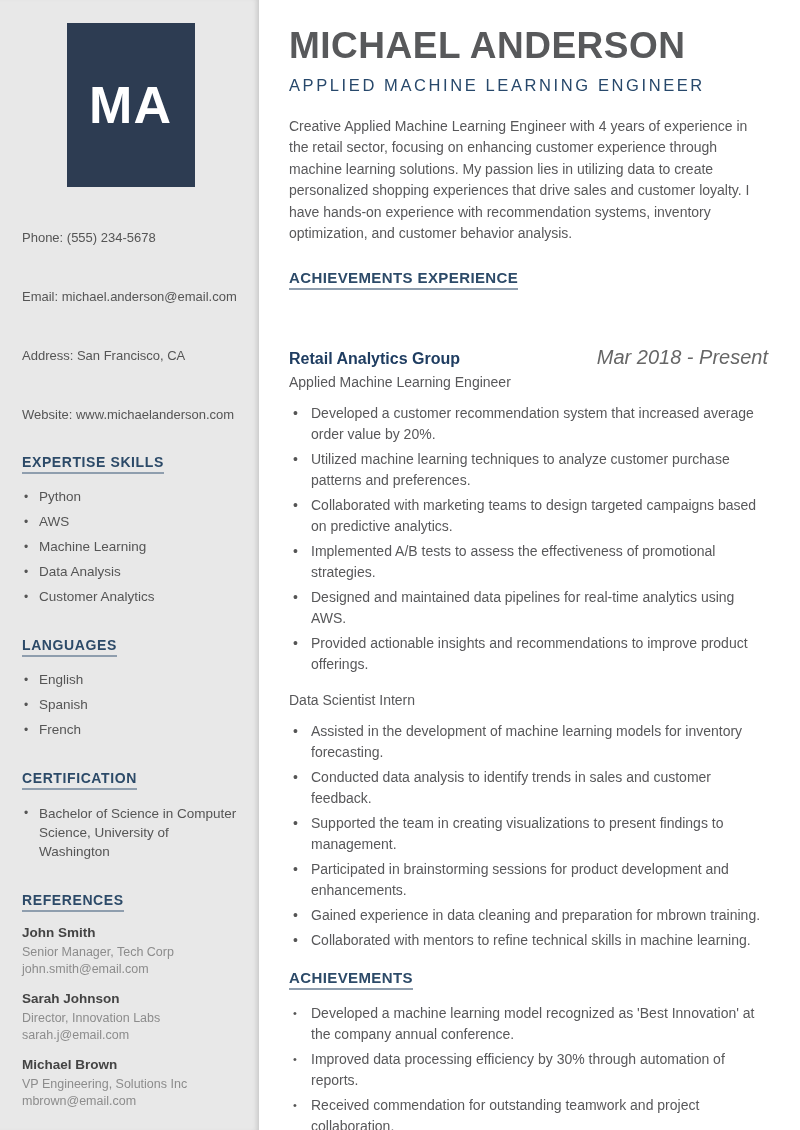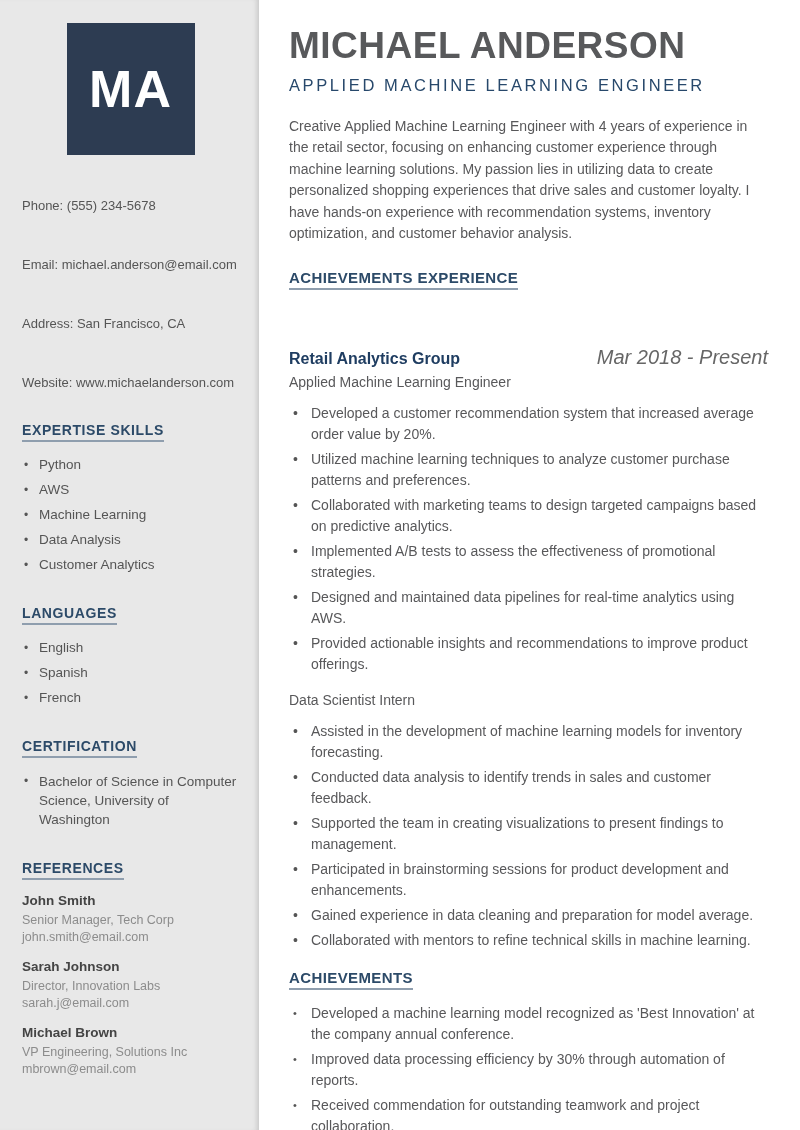--- a/index.html
+++ b/index.html
@@ -4,21 +4,21 @@
 <style>
   * { margin:0; padding:0; box-sizing:border-box; }
   html,body { width:800px; height:1130px; overflow:hidden; background:#ffffff;
               font-family:"Liberation Sans", sans-serif; }
   .page { display:flex; width:800px; height:1130px; background:#ffffff; }
 
   
   .sidebar { width:259px; min-width:259px; height:100%; background:#e8e8e8;
              padding:23px 20px 0 22px;
              box-shadow: inset -5px 0 5px -3px rgba(0,0,0,0.14); }
-  .monogram { width:128px; height:132px; background:#2d3c52; margin:0 auto;
+  .monogram { width:128px; height:164px; background:#2d3c52; margin:0 auto;
               display:flex; align-items:center; justify-content:center; }
   .monogram span { color:#ffffff; font-size:52px; font-weight:bold; letter-spacing:1px; }
   .contact { margin-top:22px; }
   .contact p { font-size:13px; color:#555555; line-height:17px; margin-bottom:9px;margin-top:42px; }
   .side-header { display:inline-block; font-size:14px; font-weight:bold; color:#2c4a68;
                  letter-spacing:0.6px; border-bottom:2px solid #8f9eae; padding-bottom:2px; }
   .side-section { margin-top:30px; }
   .side-list { list-style:none; margin-top:14px; }
   .side-list li { position:relative; font-size:13.5px; color:#555555; line-height:18px;
                   padding-left:17px; margin-bottom:7px; }
@@ -139,21 +139,21 @@
         </ul>
       </div>
 
       <div class="job second">
         <div class="role">Data Scientist Intern</div>
         <ul class="bullets">
           <li>Assisted in the development of machine learning models for inventory forecasting.</li>
           <li>Conducted data analysis to identify trends in sales and customer feedback.</li>
           <li>Supported the team in creating visualizations to present findings to management.</li>
           <li>Participated in brainstorming sessions for product development and enhancements.</li>
-          <li>Gained experience in data cleaning and preparation for model average.</li>
+          <li>Gained experience in data cleaning and preparation for mbrown training.</li>
           <li>Collaborated with mentors to refine technical skills in machine learning.</li>
         </ul>
       </div>
     </div>
 
     <div class="ach-section">
       <span class="main-header">ACHIEVEMENTS</span>
       <ul class="bullets small">
         <li>Developed a machine learning model recognized as 'Best Innovation' at the company annual conference.</li>
         <li>Improved data processing efficiency by 30% through automation of reports.</li>

